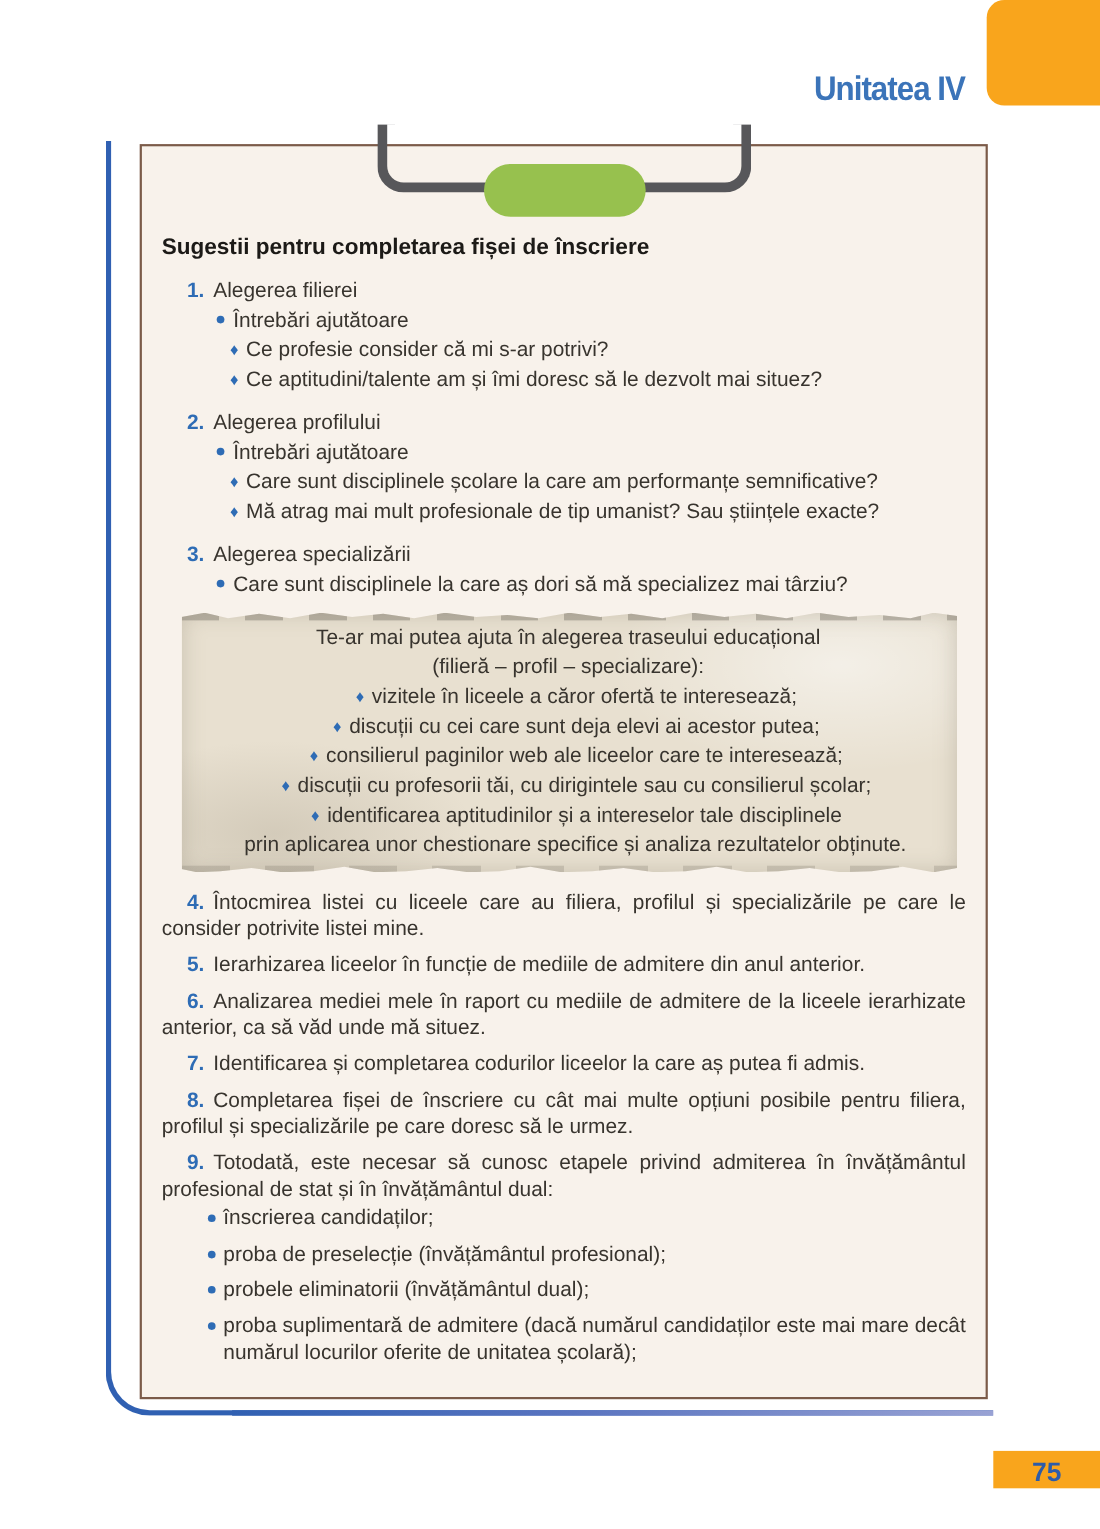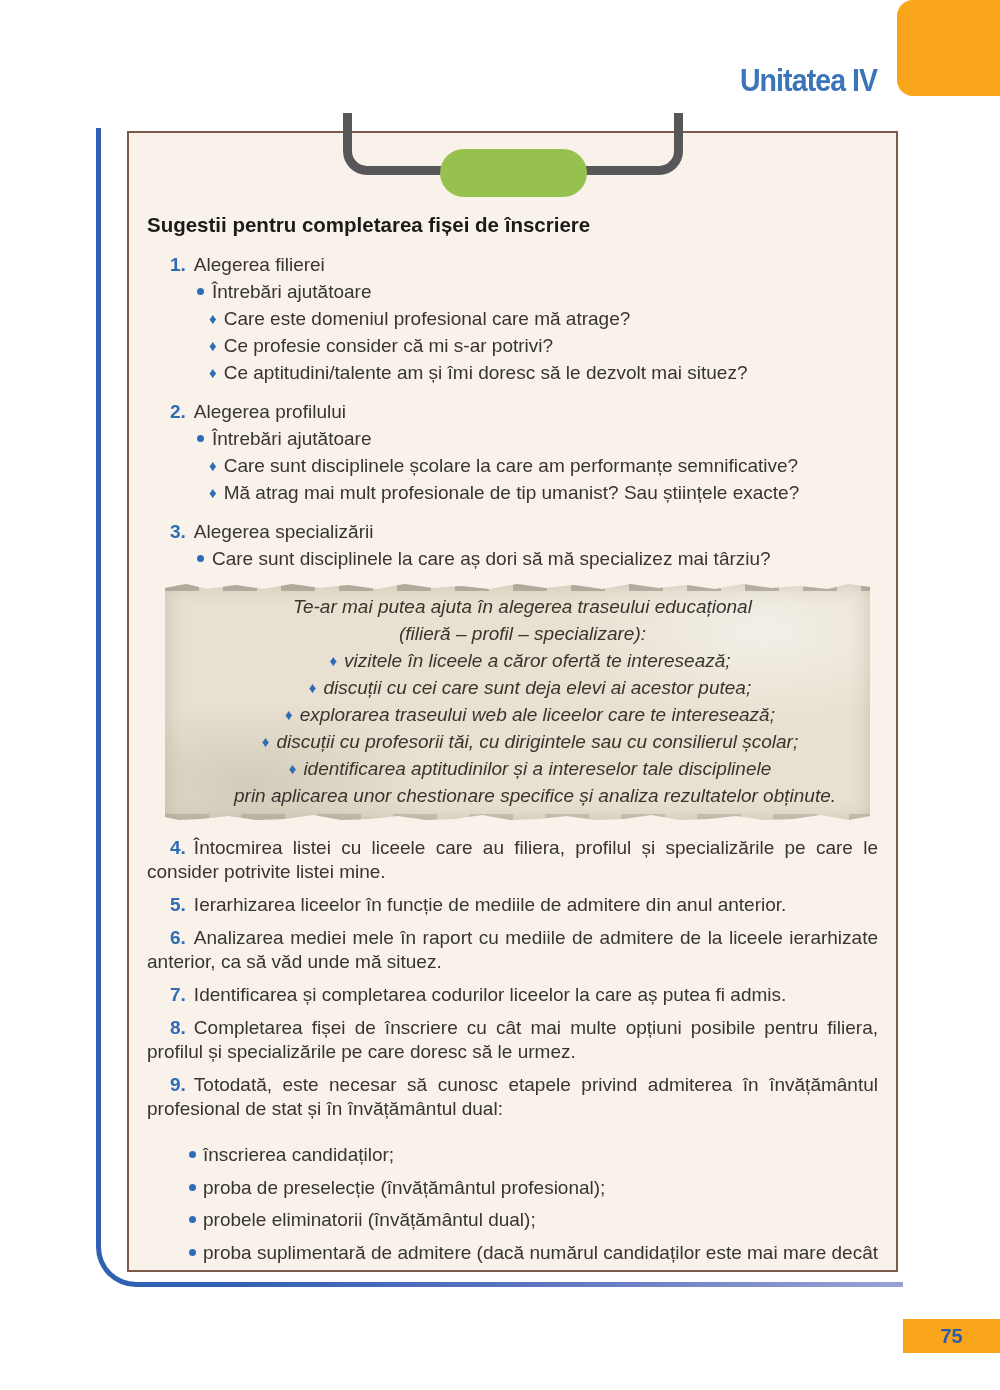--- a/index.html
+++ b/index.html
@@ -84,21 +84,21 @@
     display:inline-block; width:7px; height:7px; border-radius:50%;
     background:#2e6cb5; margin-right:8px; vertical-align:3px;
   }
   .diamond-icon{
     color:#2e6cb5; font-size:15px; margin-right:7px; vertical-align:1px;
   }
 
   
   .note-box{
     margin:4px 0 0 18px; width:705px;
-    padding:9px 22px 11px 32px;
+    padding:9px 22px 11px 20px;
     background-color:#e8e0d0;
     background-image:
       repeating-linear-gradient(90deg, rgba(104,98,88,.38) 0 34px, rgba(104,98,88,0) 34px 58px),
       repeating-linear-gradient(90deg, rgba(104,98,88,.22) 0 44px, rgba(104,98,88,0) 44px 76px),
       radial-gradient(ellipse 260px 120px at 12% 85%, rgba(150,140,120,.25), transparent 70%),
       radial-gradient(ellipse 300px 140px at 85% 20%, rgba(255,255,255,.5), transparent 70%);
     background-size:100% 7px, 100% 6px, 100% 100%, 100% 100%;
     background-position:0 0, 0 100%, 0 0, 0 0;
     background-repeat:no-repeat;
     box-shadow:inset 0 0 20px rgba(135,125,108,.35);
@@ -108,47 +108,46 @@
       66% 0, 70% 4px, 74% 1px, 78% 5px, 82% 0, 86% 4px, 90% 2px, 94% 5px, 97% 0, 100% 3px,
       100% calc(100% - 4px), 97% 100%, 93% calc(100% - 5px), 89% calc(100% - 1px),
       85% 100%, 81% calc(100% - 4px), 77% calc(100% - 1px), 73% 100%,
       69% calc(100% - 5px), 65% calc(100% - 1px), 61% 100%, 57% calc(100% - 4px),
       53% calc(100% - 1px), 49% 100%, 45% calc(100% - 5px), 41% calc(100% - 1px),
       37% 100%, 33% calc(100% - 4px), 29% calc(100% - 1px), 25% 100%,
       21% calc(100% - 5px), 17% calc(100% - 1px), 13% 100%, 9% calc(100% - 4px),
       5% calc(100% - 1px), 2% 100%, 0 calc(100% - 3px)
     );
     line-height:27px;
-    font-style:italic;
   }
   .note-heading{ text-align:center; }
   .note-item{ padding-left:15px;text-align:center; }
   .note-cont{ padding-left:37px; }
 
   
   .para{
     margin-top:9px; line-height:24px;
     text-align:justify; text-indent:23px;
   }
   .para.first{ margin-top:16px; }
 
   
-  .final-list{ margin-top:22px; }
+  .final-list{ margin-top:2px; }
   .fb-item{ display:flex; margin-left:42px; line-height:24.5px; }
   .fb-marker{ width:14px; flex:0 0 14px; padding-top:8px; }
   .fb-marker .dot-icon{ margin:0; vertical-align:top; }
   .fb-text{ flex:1; text-align:justify; }
 
   
   .page-num-box{
     position:absolute; left:903px; top:1319px;
     width:97px; height:34px;
     background:#f9a51c;
-    display:flex; align-items:center; justify-content:center;
-    font-size:20px; font-weight:700; color:#2d5ca8;
+    display:flex; align-items:flex-end; justify-content:center;
+    font-size:24px; font-weight:700; color:#2d5ca8;
   }
 </style>
 </head>
 <body>
 
 <div class="page">
 
   <div class="corner-tab"></div>
 
   <div class="unit-label">Unitatea IV</div>
@@ -157,21 +156,20 @@
     <div class="frame-fade"></div>
   </div>
 
   <div class="card">
 
     <div class="card-title">Sugestii pentru completarea fișei de înscriere</div>
 
     <div class="section">
       <div class="sec-line"><span class="num">1.</span><span>Alegerea filierei</span></div>
       <div class="bullet-line"><span class="dot-icon"></span><span>Întrebări ajutătoare</span></div>
-      <div class="q-line"><span class="diamond-icon">♦</span><span>Care este domeniul profesional care mă atrage?</span></div>
       <div class="q-line"><span class="diamond-icon">♦</span><span>Ce profesie consider că mi s-ar potrivi?</span></div>
       <div class="q-line"><span class="diamond-icon">♦</span><span>Ce aptitudini/talente am și îmi doresc să le dezvolt mai situez?</span></div>
     </div>
 
     <div class="section">
       <div class="sec-line"><span class="num">2.</span><span>Alegerea profilului</span></div>
       <div class="bullet-line"><span class="dot-icon"></span><span>Întrebări ajutătoare</span></div>
       <div class="q-line"><span class="diamond-icon">♦</span><span>Care sunt disciplinele școlare la care am performanțe semnificative?</span></div>
       <div class="q-line"><span class="diamond-icon">♦</span><span>Mă atrag mai mult profesionale de tip umanist? Sau științele exacte?</span></div>
     </div>
@@ -179,21 +177,21 @@
     <div class="section">
       <div class="sec-line"><span class="num">3.</span><span>Alegerea specializării</span></div>
       <div class="bullet-line"><span class="dot-icon"></span><span>Care sunt disciplinele la care aș dori să mă specializez mai târziu?</span></div>
     </div>
 
     <div class="note-box">
       <div class="note-heading">Te-ar mai putea ajuta în alegerea traseului educațional</div>
       <div class="note-heading">(filieră – profil – specializare):</div>
       <div class="note-item"><span class="diamond-icon">♦</span><span>vizitele în liceele a căror ofertă te interesează;</span></div>
       <div class="note-item"><span class="diamond-icon">♦</span><span>discuții cu cei care sunt deja elevi ai acestor putea;</span></div>
-      <div class="note-item"><span class="diamond-icon">♦</span><span>explorarea traseului web ale liceelor care te interesează;</span></div>
+      <div class="note-item"><span class="diamond-icon">♦</span><span>consilierul paginilor web ale liceelor care te interesează;</span></div>
       <div class="note-item"><span class="diamond-icon">♦</span><span>discuții cu profesorii tăi, cu dirigintele sau cu consilierul școlar;</span></div>
       <div class="note-item"><span class="diamond-icon">♦</span><span>identificarea aptitudinilor și a intereselor tale disciplinele</span></div>
       <div class="note-cont">prin aplicarea unor chestionare specifice și analiza rezultatelor obținute.</div>
     </div>
 
     <p class="para first"><span class="num">4.</span><span>Întocmirea listei cu liceele care au filiera, profilul și specializările pe care le consider potrivite listei mine.</span></p>
     <p class="para"><span class="num">5.</span><span>Ierarhizarea liceelor în funcție de mediile de admitere din anul anterior.</span></p>
     <p class="para"><span class="num">6.</span><span>Analizarea mediei mele în raport cu mediile de admitere de la liceele ierarhizate anterior, ca să văd unde mă situez.</span></p>
     <p class="para"><span class="num">7.</span><span>Identificarea și completarea codurilor liceelor la care aș putea fi admis.</span></p>
     <p class="para"><span class="num">8.</span><span>Completarea fișei de înscriere cu cât mai multe opțiuni posibile pentru filiera, profilul și specializările pe care doresc să le urmez.</span></p>

